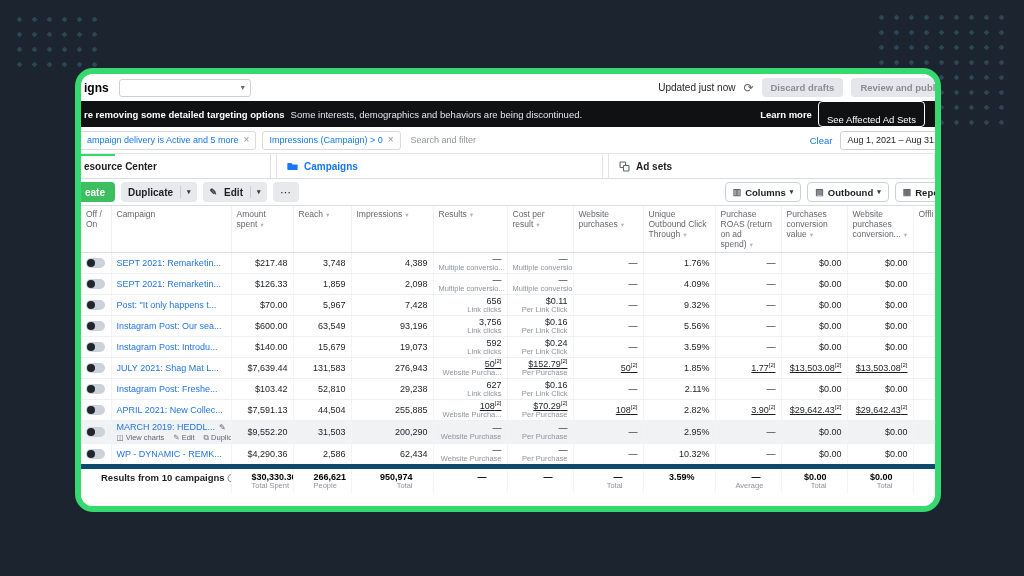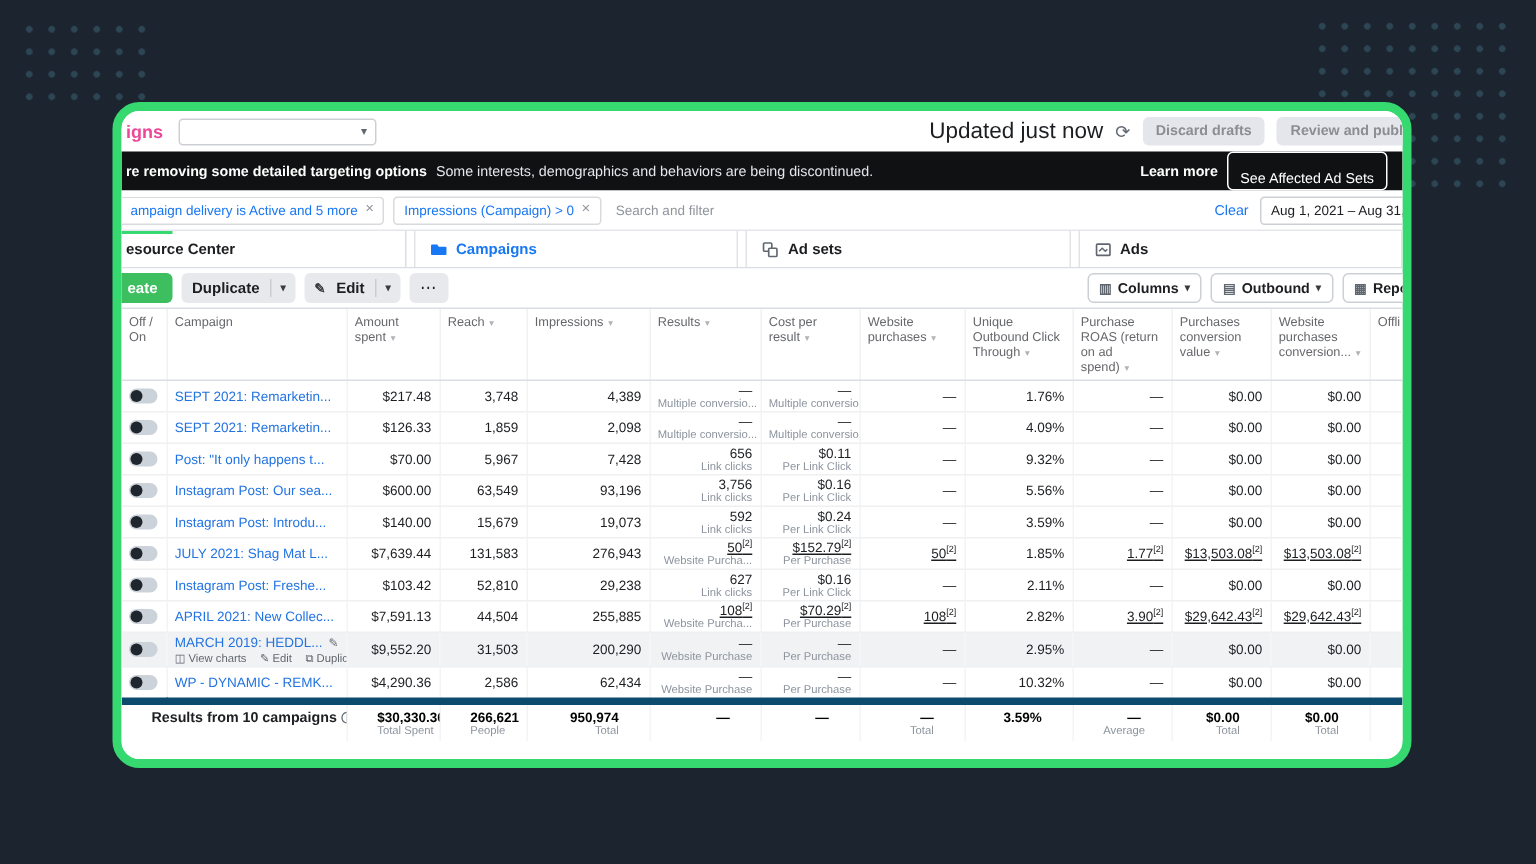--- a/index.html
+++ b/index.html
@@ -8,25 +8,25 @@
 
   .dots{position:absolute;background-image:radial-gradient(circle,#2d4654 2px,transparent 2.4px);background-size:15px 15px}
   .dots-left{left:12px;top:12px;width:88px;height:56px}
   .dots-right{right:10px;top:10px;width:140px;height:118px}
 
   .window{position:absolute;left:75px;top:68px;width:866px;height:444px;background:#fff;
     border:6px solid #35d96f;border-radius:18px;overflow:hidden;display:flex;flex-direction:column}
 
   
   .topbar{height:27px;display:flex;align-items:center;padding-left:3px;background:#fff;flex:none}
-  .tb-title{font-weight:bold;font-size:12px;color:#ec4899;white-space:nowrap}
+  .tb-title{font-weight:bold;font-size:12px;color:#000000;white-space:nowrap}
   .tb-dropdown{width:132px;height:18px;border:1px solid #ccd0d5;border-radius:3px;margin-left:10px;
     display:flex;align-items:center;justify-content:flex-end;padding:0 5px;color:#606770;font-size:8px;background:#fff}
   .tb-right{margin-left:auto;display:flex;align-items:center;gap:8px;margin-right:-12px}
-  .updated{font-size:15px;color:#1c1e21;white-space:nowrap}
+  .updated{font-size:10px;color:#1c1e21;white-space:nowrap}
   .refresh{color:#606770;font-size:12px;line-height:1}
   .btn-gray{height:19px;border:none;border-radius:4px;background:#e4e6eb;color:#8a8d91;font-size:9.5px;
     padding:0 9px;font-family:inherit;font-weight:bold;white-space:nowrap}
 
   
   .banner{height:26px;background:#101112;display:flex;align-items:center;gap:6px;padding:0 10px 0 3px;flex:none}
   .b-bold{color:#fff;font-weight:bold;font-size:9.5px;white-space:nowrap}
   .b-text{color:#e4e6eb;font-size:9.5px;white-space:nowrap;overflow:hidden}
   .b-learn{color:#fff;font-weight:bold;font-size:9.5px;margin-left:auto;white-space:nowrap}
   .b-btn{height:18px;border:1px solid #fff;background:transparent;color:#fff;border-radius:4px;
@@ -152,27 +152,20 @@
           <path fill="#1877f2" d="M1.5 3h5l1.5 2h6.5a1 1 0 0 1 1 1v6a1 1 0 0 1-1 1h-13a1 1 0 0 1-1-1V4a1 1 0 0 1 1-1z"></path>
         </svg>
       <span>Campaigns</span>
     </div>
     <div class="tab">
       <svg width="11" height="11" viewBox="0 0 16 16">
           <rect x="1.5" y="1.5" width="8" height="8" rx="1" fill="none" stroke="#606770" stroke-width="1.6"></rect>
           <rect x="6.5" y="6.5" width="8" height="8" rx="1" fill="#fff" stroke="#606770" stroke-width="1.6"></rect>
         </svg>
       <span>Ad sets</span>
-    </div>
-    <div class="tab">
-      <svg width="11" height="11" viewBox="0 0 16 16">
-          <rect x="1.5" y="2.5" width="13" height="11" rx="1" fill="none" stroke="#606770" stroke-width="1.6"></rect>
-          <path d="M4 9.5l3-3 3 3 2-2" fill="none" stroke="#606770" stroke-width="1.4"></path>
-        </svg>
-      <span>Ads</span>
     </div>
   </div>
 
   <div class="toolbar">
     <button class="btn-create">eate</button>
     <div class="btn-split">
       <span>Duplicate</span>
       <span class="divider"></span>
       <span class="caret">▾</span>
     </div>

